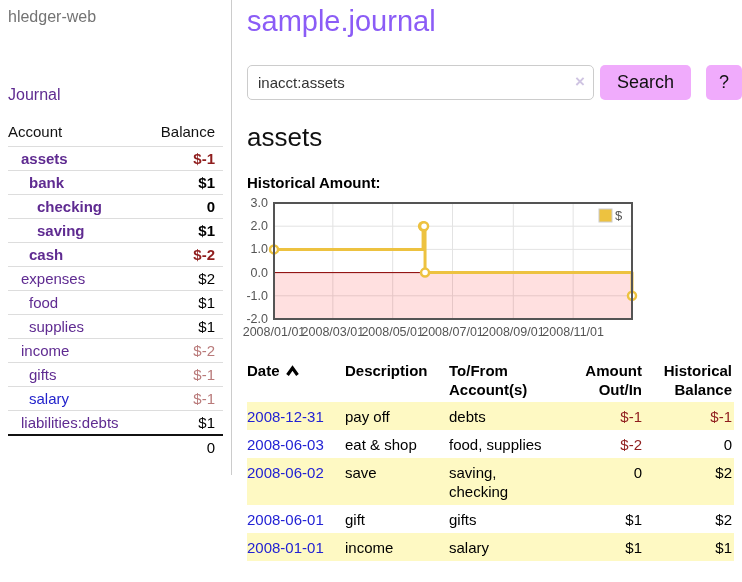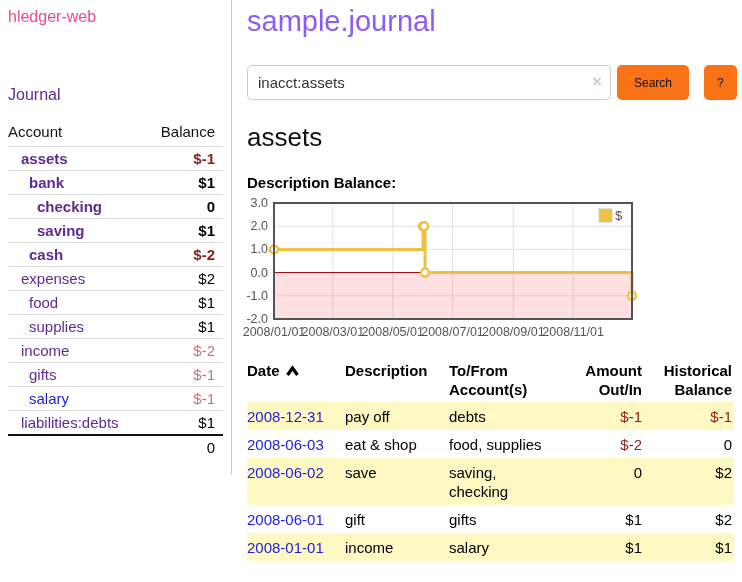--- a/index.html
+++ b/index.html
@@ -7,21 +7,21 @@
   html,body { margin:0; padding:0; background:#fff; }
   body {
     width:742px; height:582px; overflow:hidden;
     font-family:"Liberation Sans", sans-serif; color:#000;
   }
   .page { display:flex; align-items:flex-start; }
 
   
   .sidebar { width:232px; flex:0 0 232px; border-right:1px solid #ccc; padding:8px 8px 16px 8px; }
   a { text-decoration:none; cursor:pointer; }
-  .app-title a { color:#ec4899; font-size:16px; }
+  .app-title a { color:#737373; font-size:16px; }
   .nav { margin-top:60px; }
   .nav a { color:#5f2b91; font-size:16px; }
   table.accounts { width:100%; border-collapse:collapse; font-size:15px; margin-top:16px; }
   table.accounts th { font-weight:400; text-align:left; color:#111; padding:3px 0 6px 0; border-bottom:1px solid #ddd; }
   table.accounts th.bal-h { text-align:right; padding-right:8px; }
   table.accounts tbody td { border-top:1px solid #ddd; padding:3px 0; }
   table.accounts td.bal { text-align:right; padding-right:8px; white-space:nowrap; }
   table.accounts tfoot td { border-top:2px solid #111; padding:3px 0; }
   .acct-link.purple { color:#5f2b91; }
   .acct-link.blue { color:#2323cc; }
@@ -33,22 +33,22 @@
   .main { flex:1; padding:2px 0 0 15px; width:494px; }
   h1 { font-size:29px; font-weight:400; margin:3px 0 0 0; color:#8b5cf6; letter-spacing:0; }
   .search-row { margin-top:27px; display:flex; align-items:stretch; height:35px; }
   .search-wrap { position:relative; width:364px; }
   .search-wrap input {
     width:100%; height:35px; border:1px solid #ccc; border-radius:5px;
     padding:0 28px 0 10px; font-size:15px; color:#333; font-family:inherit; outline:none;
   }
   .clear { position:absolute; right:9px; top:7px; color:#cfc4e2; font-weight:bold; font-size:17px; cursor:pointer; }
   .btn {
-    margin-left:6px; border:0; background:#f97316; border-radius:5px;
-    font-size:12px; padding:0 17px; font-family:inherit; color:#111; cursor:pointer;
+    margin-left:6px; border:0; background:#f0abfc; border-radius:5px;
+    font-size:18px; padding:0 17px; font-family:inherit; color:#111; cursor:pointer;
   }
   .btn.help { margin-left:15px; padding:0 13px; }
   h2 { font-size:26px; font-weight:400; margin:22px 0 0 0; color:#111; }
   .chart-label { font-weight:bold; font-size:15px; margin:21px 0 5px 0; }
   #chart svg { display:block; }
 
   table.register { border-collapse:collapse; font-size:15px; margin-top:12px; width:487px; table-layout:fixed; }
   table.register th { font-weight:bold; text-align:left; vertical-align:top; padding:3px 0; line-height:19px; }
   table.register td { vertical-align:top; padding:5px 0 4px 0; line-height:19px; }
   table.register .r { text-align:right; padding-right:2px;margin-top:40px; }
@@ -141,21 +141,21 @@
     <div class="search-row">
       <div class="search-wrap">
         <input type="text" value="inacct:assets" style="">
         <span class="clear">×</span>
       </div>
       <button class="btn">Search</button>
       <button class="btn help">?</button>
     </div>
 
     <h2>assets</h2>
-    <div class="chart-label">Description Balance:</div>
+    <div class="chart-label">Historical Amount:</div>
     <div id="chart">
         <svg width="402" height="150" style="overflow:visible">
           <line x1="27" y1="30.200000000000003" x2="385" y2="30.200000000000003" stroke="#e3e3e3"></line>
           <line x1="27" y1="53.400000000000006" x2="385" y2="53.400000000000006" stroke="#e3e3e3"></line>
           <line x1="27" y1="76.6" x2="385" y2="76.6" stroke="#e3e3e3"></line>
           <line x1="27" y1="99.80000000000001" x2="385" y2="99.80000000000001" stroke="#e3e3e3"></line>
           <line x1="85.84931506849315" y1="7" x2="85.84931506849315" y2="123" stroke="#e3e3e3"></line>
           <line x1="145.67945205479452" y1="7" x2="145.67945205479452" y2="123" stroke="#e3e3e3"></line>
           <line x1="205.5095890410959" y1="7" x2="205.5095890410959" y2="123" stroke="#e3e3e3"></line>
           <line x1="266.3205479452055" y1="7" x2="266.3205479452055" y2="123" stroke="#e3e3e3"></line>

